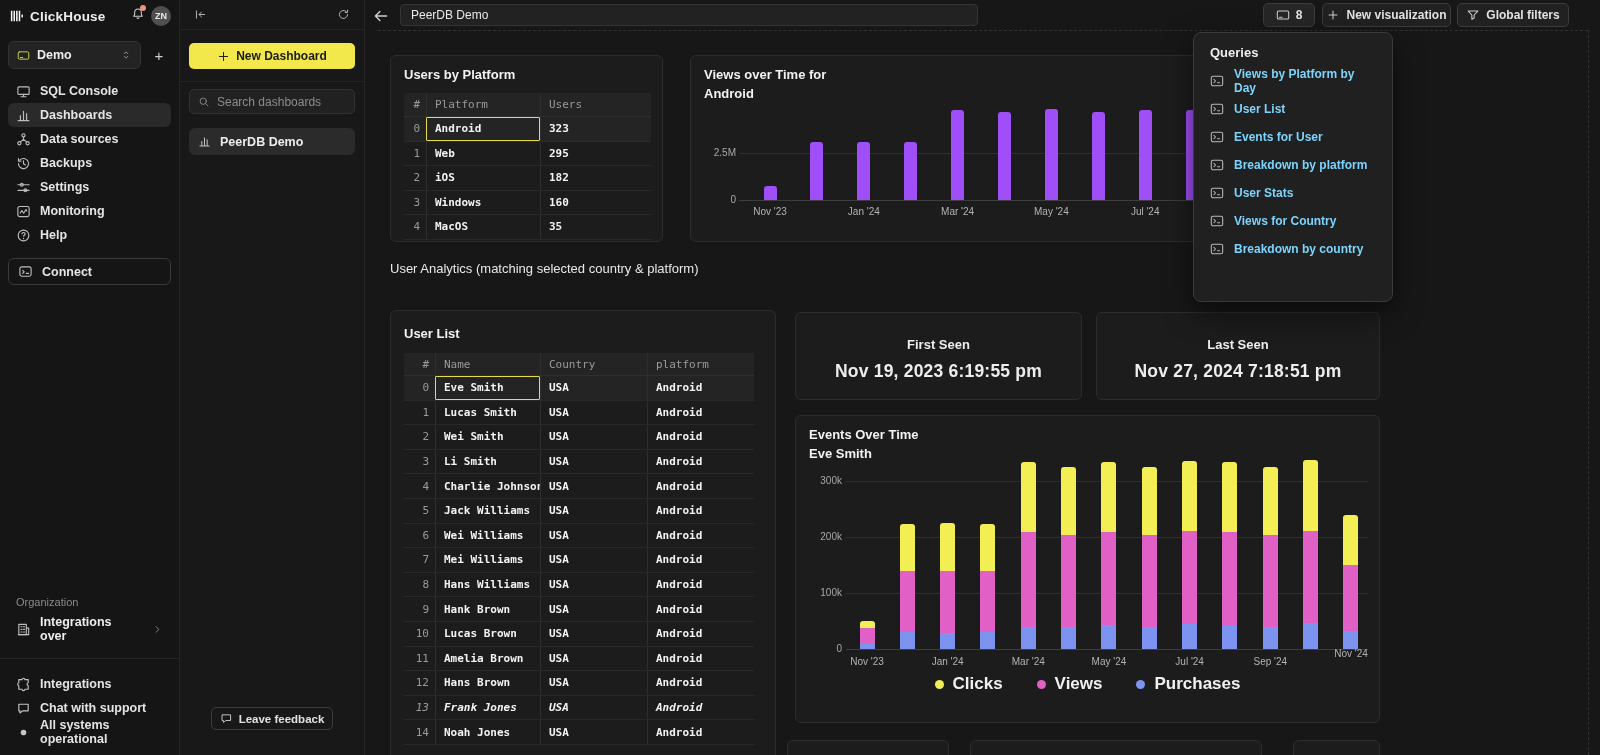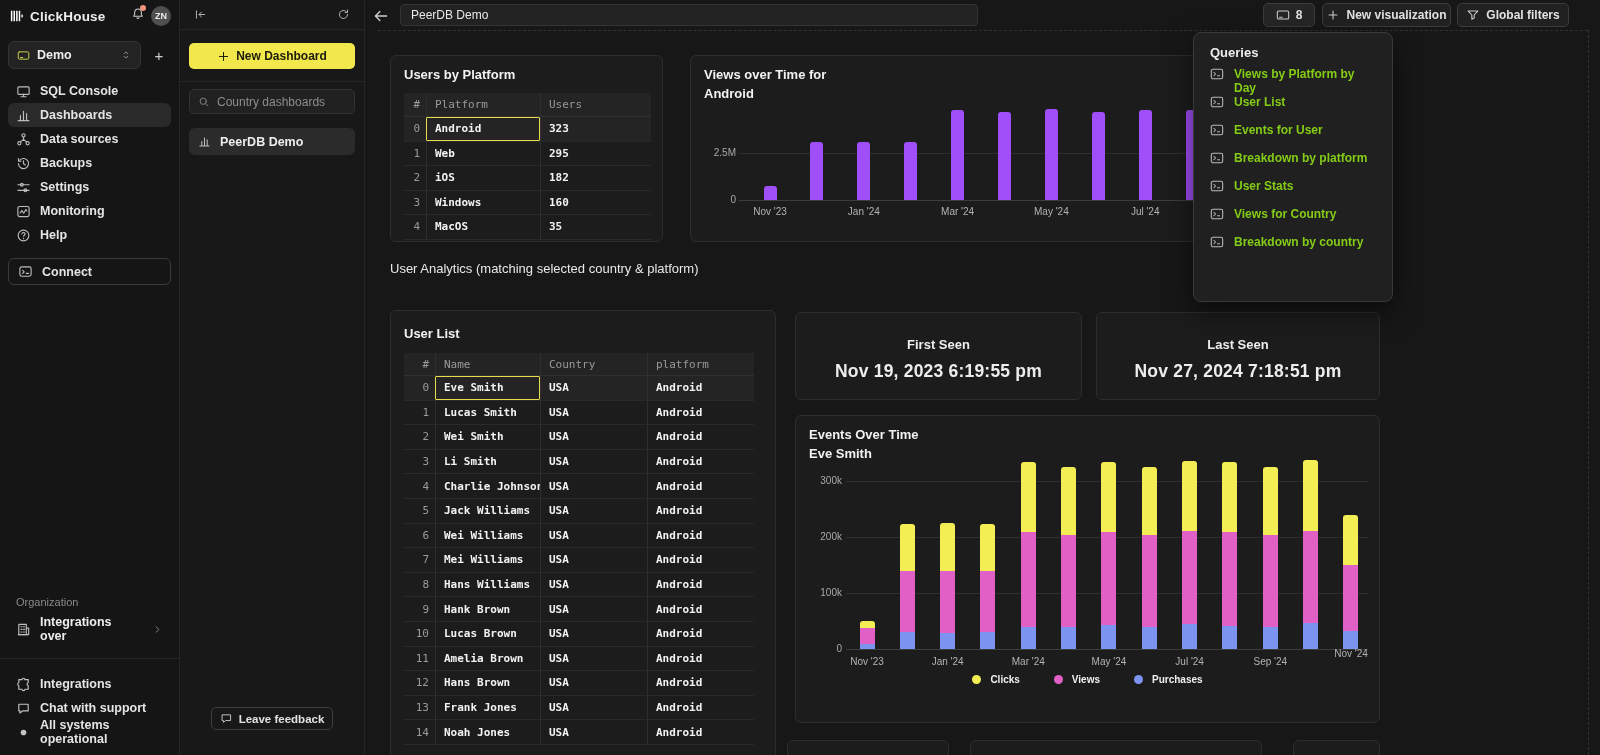--- a/index.html
+++ b/index.html
@@ -116,31 +116,31 @@
 
   
   .plot { position:absolute; left:0; top:0; right:0; bottom:0; }
   .gline { position:absolute; border-top:1px solid #2f2f2f; }
   .gline.axis { border-top:1px solid #3d3d3d; }
   .ytick { position:absolute; font-size:10px; color:#a8a8a8; text-align:right; width:38px; }
   .xtick { position:absolute; font-size:10px; color:#b3b3b3; width:70px; text-align:center; }
   .bar { position:absolute; border-radius:3px 3px 0 0; }
   .seg { position:absolute; }
   .legend { position:absolute; left:0; right:0; display:flex; justify-content:center; gap:34px; }
-  .leg-item { display:flex; align-items:center; gap:9px; font-size:10px; font-weight:700; color:#f0f0f0; }
+  .leg-item { display:flex; align-items:center; gap:9px; font-size:17px; font-weight:700; color:#f0f0f0; }
   .leg-dot { width:9px; height:9px; border-radius:50%; }
   .chart-sub { position:absolute; left:13px; top:30px; font-size:13px; font-weight:700; color:#f2f2f2; }
 
   
   #queriesPanel { position:absolute; left:1193px; top:32px; width:200px; height:270px; background:#202020;
     border:1px solid #3a3a3a; border-radius:8px; box-shadow:0 10px 28px rgba(0,0,0,.55); z-index:20; }
   .qp-title { position:absolute; left:16px; top:12px; font-size:13px; font-weight:700; }
   #qpList { position:absolute; left:0; right:0; top:34px; }
-  .qp-item { display:flex; align-items:flex-start; gap:10px; height:28px; padding:0 16px; font-size:12px;
-    font-weight:600; color:#84cc16; cursor:pointer; }
+  .qp-item { display:flex; align-items:center; gap:10px; height:28px; padding:0 16px; font-size:12px;
+    font-weight:600; color:#7dd3fc; cursor:pointer; }
   .qp-item .ic { color:#b9b9b9; width:14px; height:14px; }
 </style>
 </head>
 <body>
 
 <div id="stage">
 
   <aside id="sidebar">
     <div class="sb-head">
       <svg class="ic" viewBox="0 0 16 16" style="color:#fff;width:14px;height:14px">
@@ -293,21 +293,21 @@
           <path d="M8 3v10M3 8h10"></path>
         </svg>
       <span>New Dashboard</span>
     </button>
     <div class="p2-div"></div>
     <div class="p2-search">
       <svg class="ic" viewBox="0 0 16 16" style="width:12px;height:12px">
         <circle cx="7" cy="7" r="4.2"></circle>
           <path d="M10.2 10.2L13.3 13.3"></path>
       </svg>
-      <span>Country dashboards</span>
+      <span>Search dashboards</span>
     </div>
     <div id="p2List">
         <div class="dash-item">
           <svg viewBox="0 0 16 16" class="ic" style="width: 13px; height: 13px;">
             <path d="M2.3 13.5h11.4"></path>
             <path d="M4.7 13V8M8 13V3.6M11.3 13V6"></path>
           </svg>
           <div>PeerDB Demo</div>
         </div>
       </div>
@@ -491,21 +491,21 @@
           <div class="tcell" style="width: 105px;">Amelia Brown</div>
           <div class="tcell" style="width: 107px;">USA</div>
           <div class="tcell" style="width: 106px;">Android</div>
         </div>
         <div class="trow" style="height: 24.6px;">
           <div class="tcell num" style="width: 31px;">12</div>
           <div class="tcell" style="width: 105px; text-align: center;">Hans Brown</div>
           <div class="tcell" style="width: 107px;">USA</div>
           <div class="tcell" style="width: 106px;">Android</div>
         </div>
-        <div class="trow" style="height: 24.6px;">
+        <div class="trow" style="height: 24.6px; font-style: italic;">
           <div class="tcell num" style="width: 31px;">13</div>
           <div class="tcell" style="width: 105px;">Frank Jones</div>
           <div class="tcell" style="width: 107px;">USA</div>
           <div class="tcell" style="width: 106px;">Android</div>
         </div>
         <div class="trow" style="height: 24.6px;">
           <div class="tcell num" style="width: 31px;">14</div>
           <div class="tcell" style="width: 105px;">Noah Jones</div>
           <div class="tcell" style="width: 107px;">USA</div>
           <div class="tcell" style="width: 106px;">Android</div>

